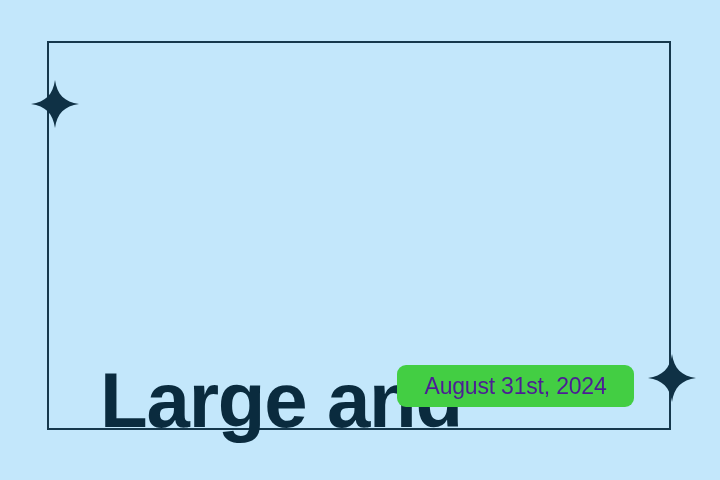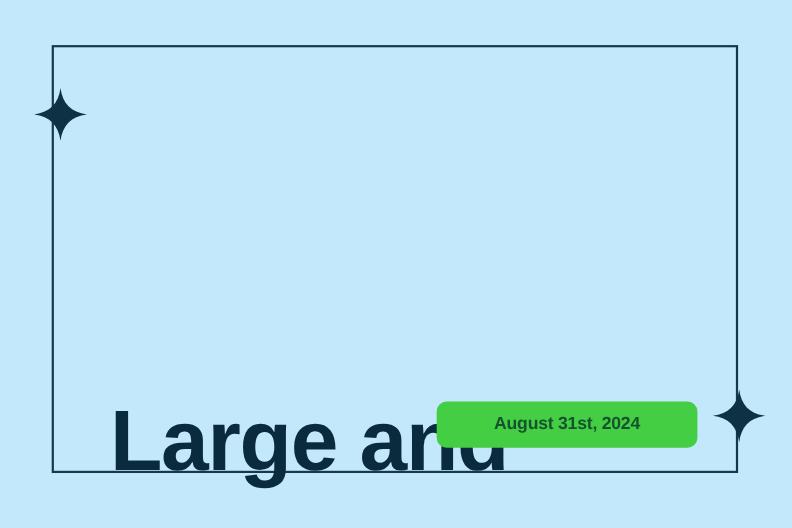--- a/index.html
+++ b/index.html
@@ -60,24 +60,24 @@
     width: 237px;
     height: 42px;
     background: #43ce43;
     border-radius: 9px;
     display: flex;
     align-items: center;
     justify-content: center;
     box-sizing: border-box;
   }
   #date-badge-label {
-    color: #14532d;
+    color: #4c1d95;
     font-family: "Liberation Sans", sans-serif;
-    font-size: 16px;
-    font-weight: 700;
+    font-size: 23px;
+    font-weight: 400;
     letter-spacing: -0.2px;
     line-height: 1;
     white-space: nowrap;
   }
 
   
   .sparkle {
     position: absolute;
   }
   #sparkle-top-left {

